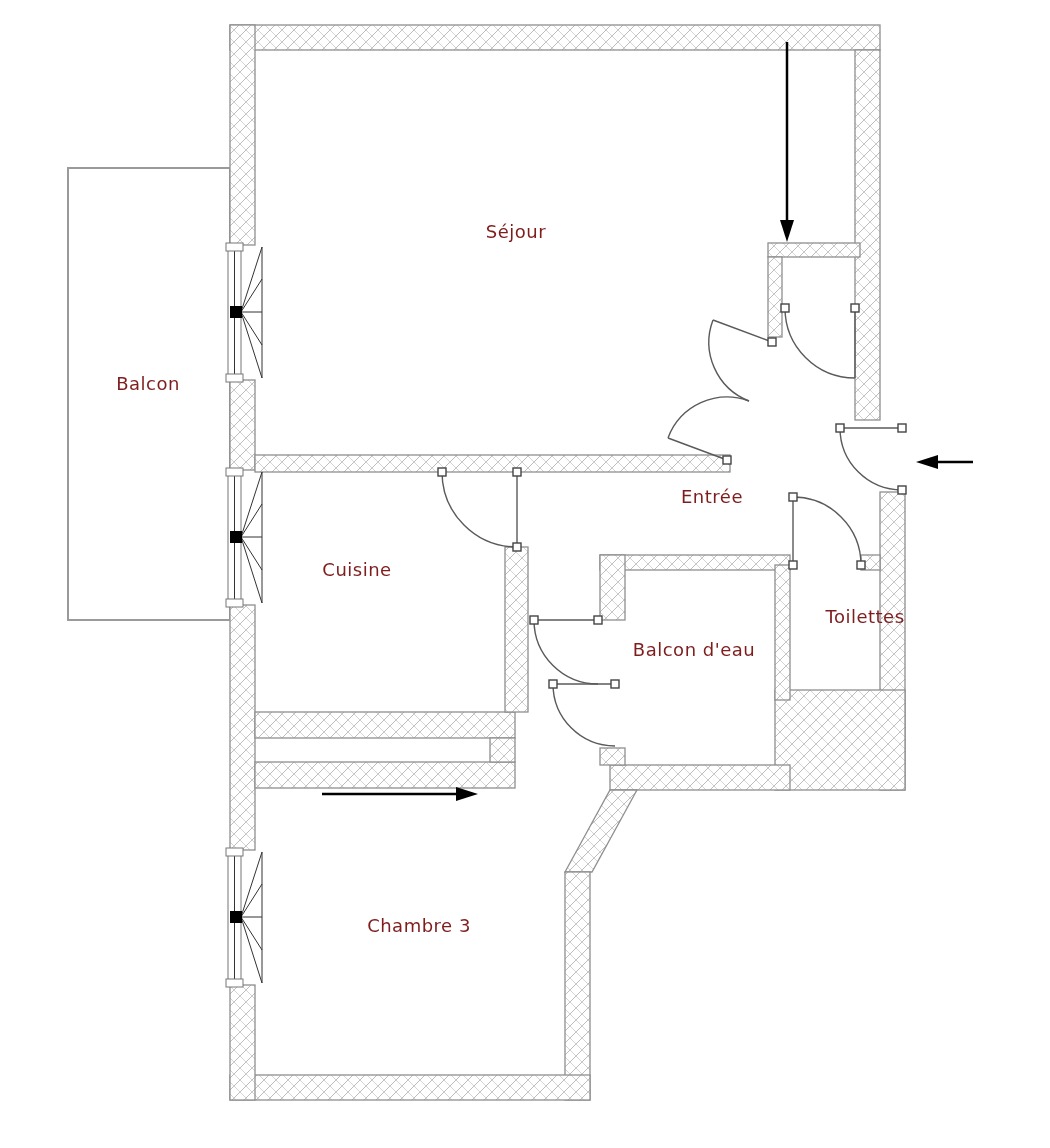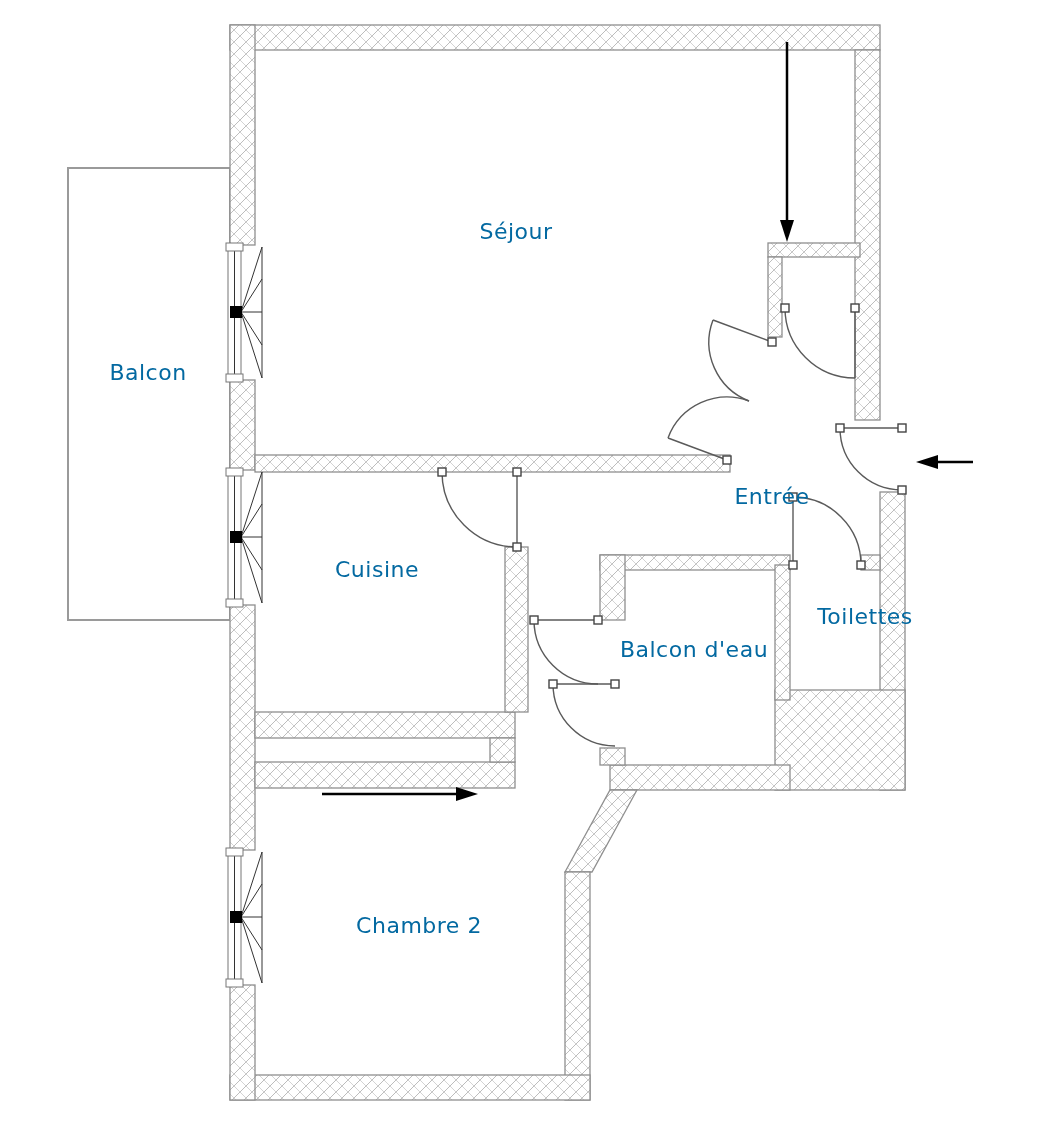--- a/index.html
+++ b/index.html
@@ -18,22 +18,22 @@
   svg.plan-svg {
     position: absolute;
     left: 0;
     top: 0;
     width: 1050px;
     height: 1148px;
   }
   .room-label {
     position: absolute;
     transform: translate(-50%, -50%);
-    font-size: 22px;
-    color: #0369a1;
+    font-size: 18px;
+    color: #7f1d1d;
     white-space: nowrap;
     letter-spacing: 0.5px;
   }
 </style>
 </head>
 <body>
 
 <div class="plan-wrap">
 
   <svg class="plan-svg" viewBox="0 0 1050 1148">
@@ -180,20 +180,20 @@
         <polygon points="916,462 938,455 938,469" stroke="none"></polygon>
       </g>
       <g>
         <line x1="322" y1="794" x2="460" y2="794"></line>
         <polygon points="478,794 456,787 456,801" stroke="none"></polygon>
       </g>
     </g>
   </svg>
 
   <div class="room-label" style="left:516px; top:231px">Séjour</div>
-  <div class="room-label" style="left:148px; top:372px">Balcon</div>
-  <div class="room-label" style="left:377px; top:569px">Cuisine</div>
-  <div class="room-label" style="left:772px; top:496px">Entrée</div>
+  <div class="room-label" style="left:148px; top:383px">Balcon</div>
+  <div class="room-label" style="left:357px; top:569px">Cuisine</div>
+  <div class="room-label" style="left:712px; top:496px">Entrée</div>
   <div class="room-label" style="left:865px; top:616px">Toilettes</div>
   <div class="room-label" style="left:694px; top:649px">Balcon d'eau</div>
-  <div class="room-label" style="left:419px; top:925px">Chambre 2</div>
+  <div class="room-label" style="left:419px; top:925px">Chambre 3</div>
 
 </div>
 
 </body></html>

